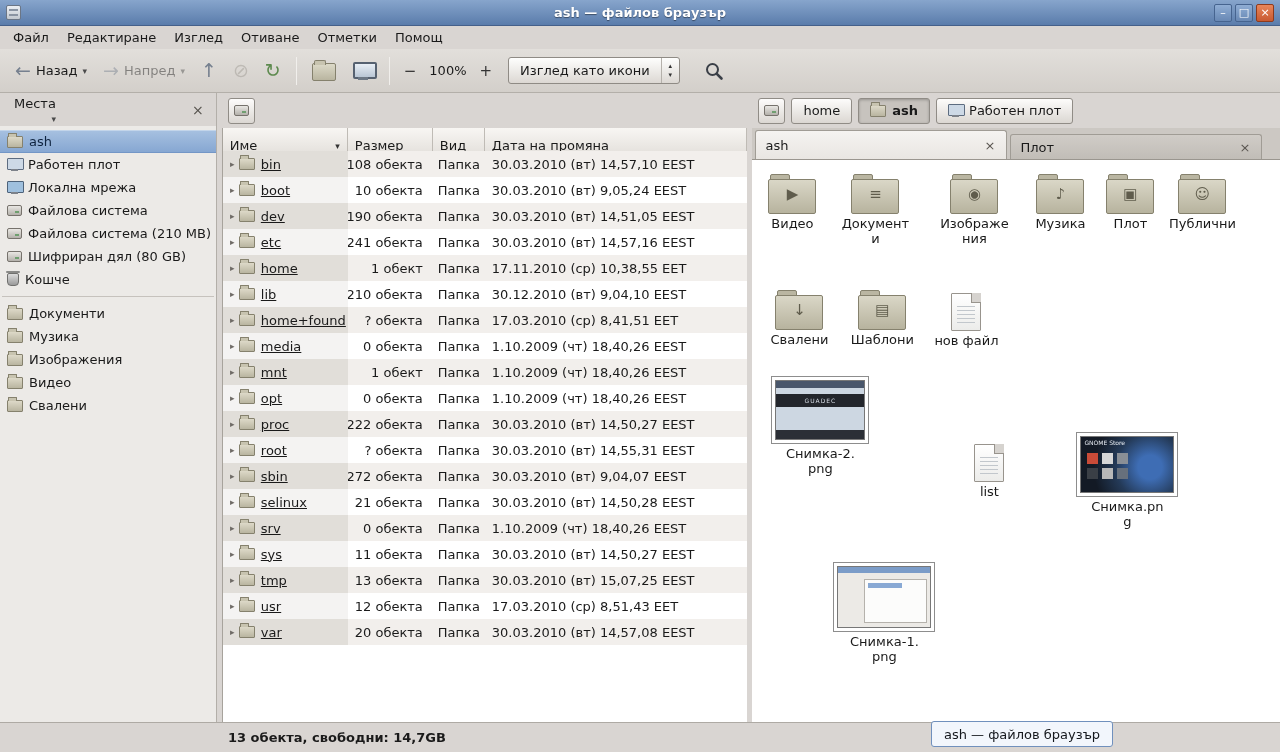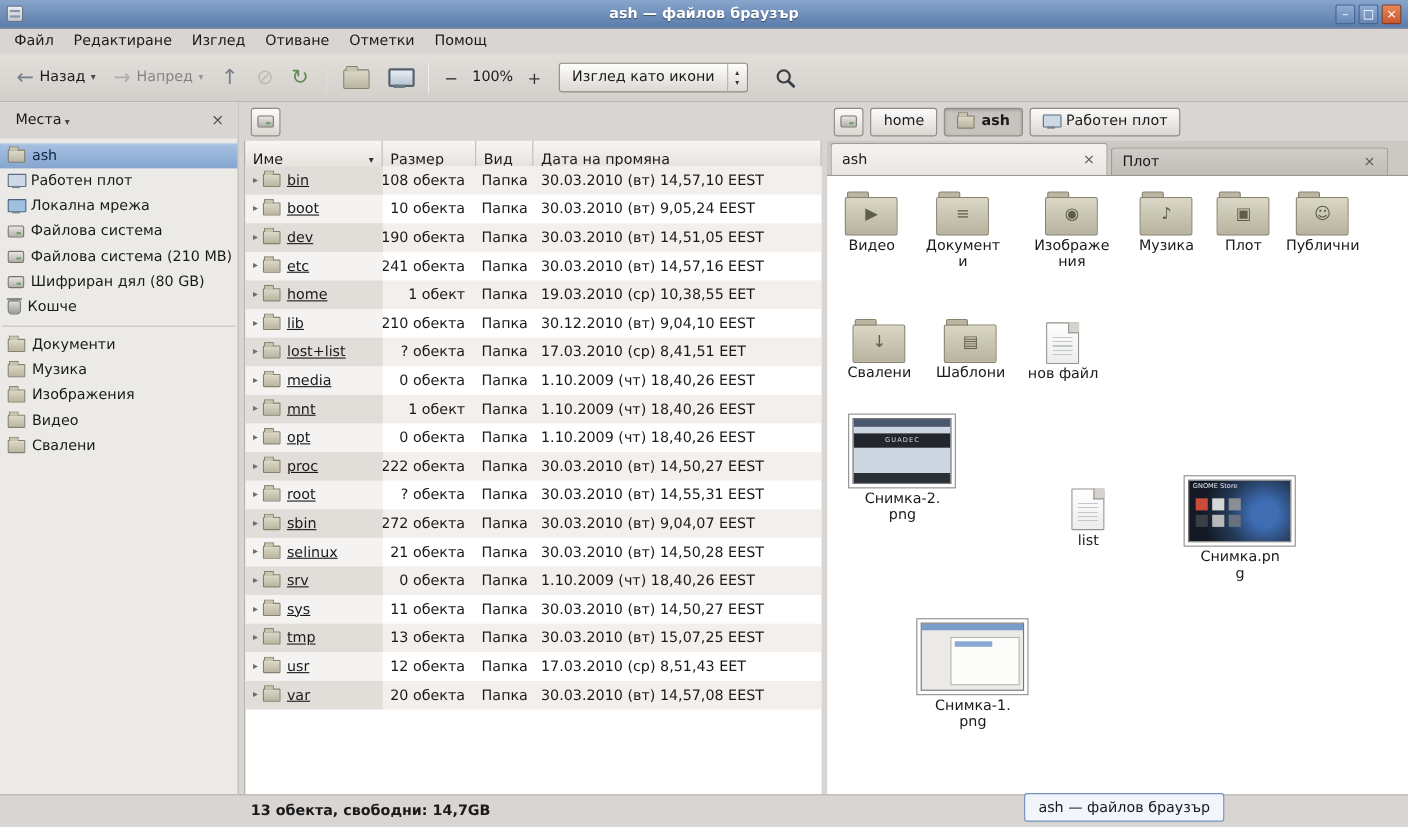--- a/index.html
+++ b/index.html
@@ -58,21 +58,21 @@
   .search-btn { margin-left:14px; padding:4px 8px; color:#3a3f47; }
 
   
   .main { display:flex; height:629px; }
   .splitter { width:5px; background:#d9d5d2; }
 
   
   .sidebar { width:217px; display:flex; flex-direction:column; background:#eceae7;
     border-right:1px solid #b3afa9; }
   .side-header { height:33px; display:flex; align-items:center; padding:0 8px; background:#d9d5d2; }
-  .side-combo { display:flex; align-items:flex-end; gap:3px; padding:3px 6px; }
+  .side-combo { display:flex; align-items:flex-end; gap:3px; padding:3px 6px;flex-direction:column; }
   .side-close { margin-left:auto; font-size:14px; color:#55524d; padding:0 4px; }
   .side-list { flex:1; overflow:hidden; padding-top:4px; }
   .side-item { height:23px; display:flex; align-items:center; gap:6px; padding:0 4px 0 7px; white-space:nowrap; }
   .side-item.selected { background:linear-gradient(#a6c0e0,#86a7d2); border-top:1px solid #c3d5ea;
     border-bottom:1px solid #7396c6; color:#0f2440; }
   .side-label { overflow:hidden; text-overflow:ellipsis; }
   .side-sep { height:1px; background:#c6c2bd; margin:5px 2px; }
   .side-icon { flex:none; display:inline-block; }
 
   
@@ -390,37 +390,37 @@
     <div class="cell c-date">30.03.2010 (вт) 14,57,16 EEST</div>
   </div>
           <div class="tree-row shaded">
     <div class="cell c-name">
       <span class="expander">▸</span>
       <span class="mini-folder"></span>
       <span class="name-txt">home</span>
     </div>
     <div class="cell c-size">1 обект</div>
     <div class="cell c-type">Папка</div>
-    <div class="cell c-date">19.03.2010 (ср) 10,38,55 EET</div>
+    <div class="cell c-date">17.11.2010 (ср) 10,38,55 EET</div>
   </div>
           <div class="tree-row">
     <div class="cell c-name">
       <span class="expander">▸</span>
       <span class="mini-folder"></span>
       <span class="name-txt">lib</span>
     </div>
     <div class="cell c-size">210 обекта</div>
     <div class="cell c-type">Папка</div>
     <div class="cell c-date">30.12.2010 (вт) 9,04,10 EEST</div>
   </div>
           <div class="tree-row shaded">
     <div class="cell c-name">
       <span class="expander">▸</span>
       <span class="mini-folder"></span>
-      <span class="name-txt">lost+list</span>
+      <span class="name-txt">home+found</span>
     </div>
     <div class="cell c-size">? обекта</div>
     <div class="cell c-type">Папка</div>
     <div class="cell c-date">17.03.2010 (ср) 8,41,51 EET</div>
   </div>
           <div class="tree-row">
     <div class="cell c-name">
       <span class="expander">▸</span>
       <span class="mini-folder"></span>
       <span class="name-txt">media</span>

